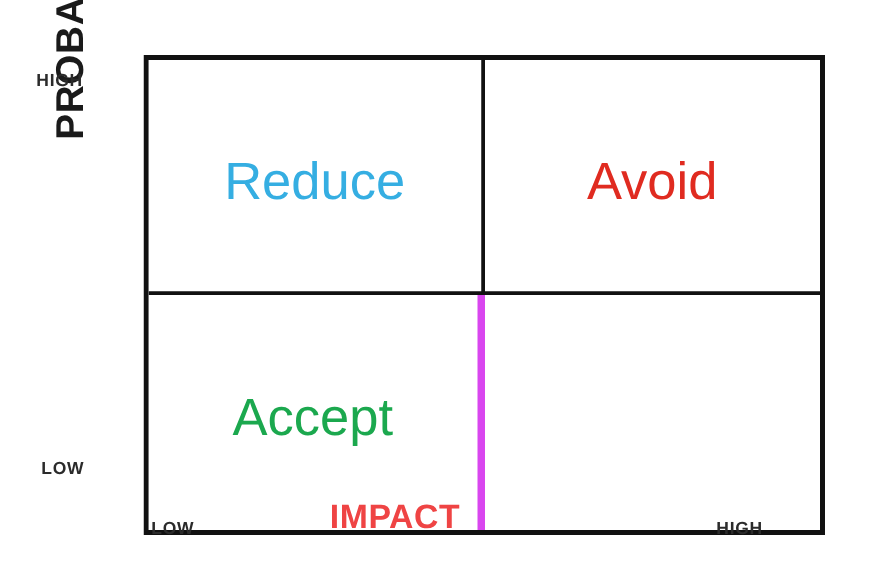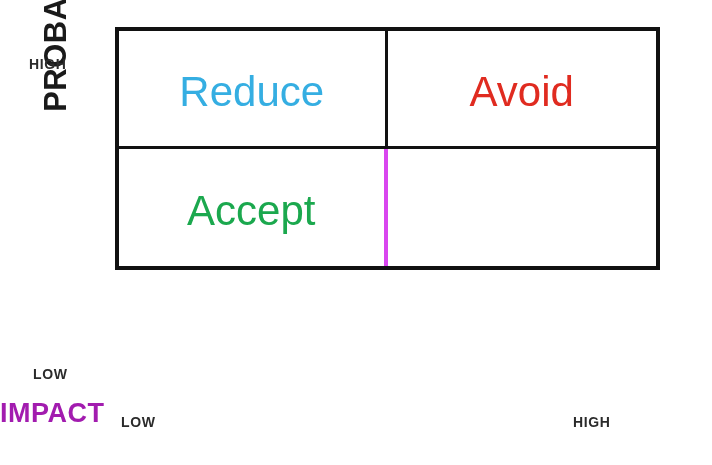--- a/index.html
+++ b/index.html
@@ -49,65 +49,65 @@
     color: #2b2b2b;
     white-space: nowrap;
   }
   .y-tick.high { left: 29px; top: 56px; }
   .y-tick.low  { left: 33px; top: 366px; }
 
   
   #matrix {
     position: absolute;
     left: 115px;
-    top: 27px;
+    top: 44px;
     width: 545px;
-    height: 243px;
+    height: 384px;
     box-sizing: border-box;
     border: 4px solid #111111;
     display: grid;
     grid-template-columns: 1fr 1fr;
     grid-template-rows: 1fr 1fr;
     background: #ffffff;
   }
 
   .cell {
     position: relative;
     box-sizing: border-box;
     display: flex;
     align-items: center;
     justify-content: center;
     background: #ffffff;
     overflow: hidden;
   }
   
   .cell.r0c0 { border-right: 3px solid #111111; border-bottom: 3px solid #111111; }
   .cell.r0c1 { border-bottom: 3px solid #111111; }
-  .cell.r1c0 { border-right: 4px solid #d946ef; }
+  .cell.r1c0 { border-right: 6px solid #d946ef; }
 
   .cell-label {
     font-size: 42px;
     line-height: 1;
     font-weight: normal;
     white-space: nowrap;
     position: relative;
     top: 4px;
   }
 
   
   .x-axis-title {
     position: absolute;
     left: 0;
     top: 398px;
     width: 632px;
-    text-align: left;
+    text-align: center;
     font-size: 27px;
     font-weight: bold;
     letter-spacing: 0.5px;
-    color: #a21caf;
+    color: #ef4444;
   }
   .x-tick {
     position: absolute;
     top: 414px;
     font-size: 14px;
     font-weight: bold;
     letter-spacing: 0.6px;
     color: #2b2b2b;
     white-space: nowrap;
   }

